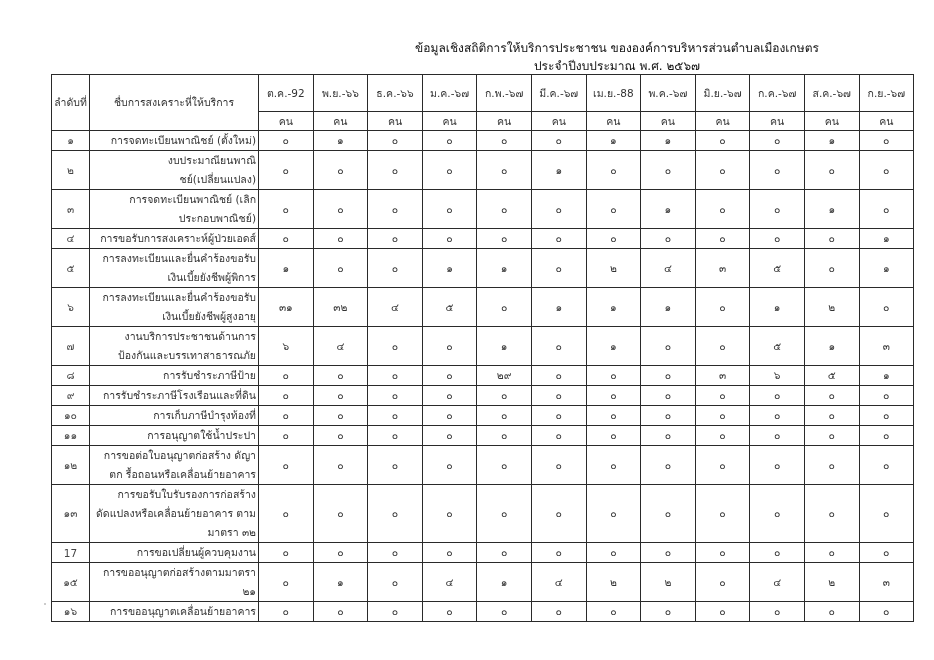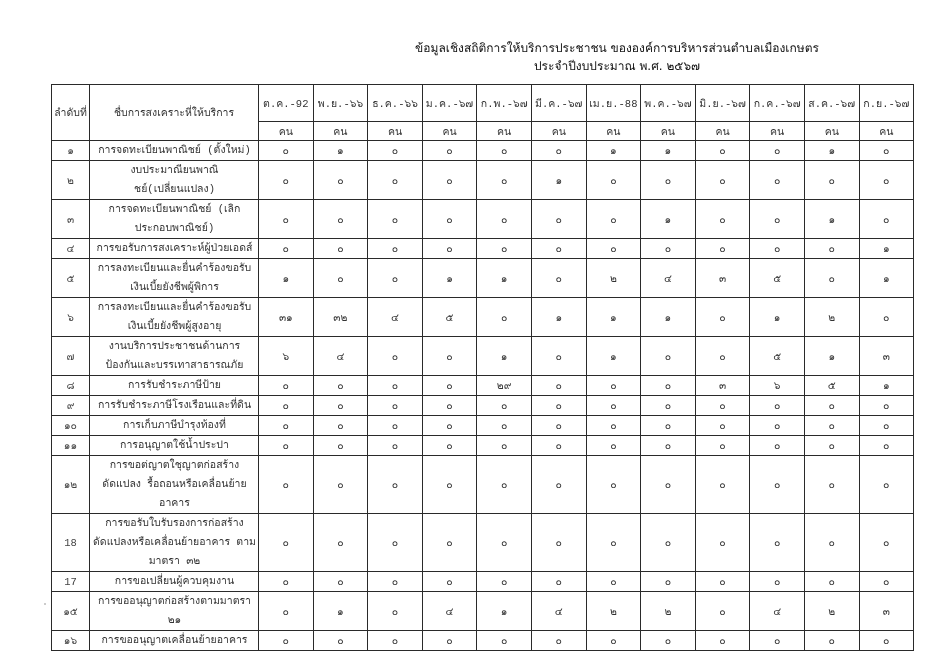--- a/index.html
+++ b/index.html
@@ -7,29 +7,29 @@
     width:934px; height:660px; background:#ffffff; position:relative; overflow:hidden;
     font-family: "DejaVu Sans", "Liberation Sans", sans-serif; color:#222;
   }
   .title {
     position:absolute; left:0; width:934px; text-align:center;
     font-size:12px; color:#111;
   }
   .title.t1 { top:38px; left:150px; }
   .title.t2 { top:56px; left:150px; }
   table {
-    position:absolute; left:51px; top:84px;
-    border-collapse:collapse; table-layout:fixed; width:862px;font-family:Liberation Mono, monospace;
+    position:absolute; left:51px; top:74px;
+    border-collapse:collapse; table-layout:fixed; width:862px;
   }
   td, th {
     border:1.3px solid #2a2a2a; font-weight:normal; font-size:10.5px;
     text-align:center; vertical-align:middle; padding:0 2px; color:#333;
   }
   th { font-size:10.5px; }
-  td.name { text-align:center; padding-left:3px; line-height:19px; color:#333; }
+  td.name { text-align:right; padding-left:3px; line-height:19px; color:#333; }
   td.idx { color:#444; }
   .noise { position:absolute; left:44px; top:603px; width:2px; height:2px; background:#bbb; border-radius:1px; }
 </style>
 </head>
 <body>
 
 <div class="title t1">ข้อมูลเชิงสถิติการให้บริการประชาชน ขององค์การบริหารส่วนตำบลเมืองเกษตร</div>
 <div class="title t2">ประจำปีงบประมาณ พ.ศ. ๒๕๖๗</div>
 
 <table>
@@ -253,36 +253,36 @@
         <td>๐</td>
         <td>๐</td>
         <td>๐</td>
         <td>๐</td>
         <td>๐</td>
         <td>๐</td>
         <td>๐</td>
       </tr>
       <tr style="height: 39px;">
         <td class="idx">๑๒</td>
-        <td class="name">การขอต่ญาตใชุญาตก่อสร้าง ดัดแปลง รื้อถอนหรือเคลื่อนย้ายอาคาร</td>
+        <td class="name">การขอต่อใบอนุญาตก่อสร้าง ดัญาตก รื้อถอนหรือเคลื่อนย้ายอาคาร</td>
         <td>๐</td>
         <td>๐</td>
         <td>๐</td>
         <td>๐</td>
         <td>๐</td>
         <td>๐</td>
         <td>๐</td>
         <td>๐</td>
         <td>๐</td>
         <td>๐</td>
         <td>๐</td>
         <td>๐</td>
       </tr>
       <tr style="height: 57px;">
-        <td class="idx">18</td>
+        <td class="idx">๑๓</td>
         <td class="name">การขอรับใบรับรองการก่อสร้าง ดัดแปลงหรือเคลื่อนย้ายอาคาร ตามมาตรา ๓๒</td>
         <td>๐</td>
         <td>๐</td>
         <td>๐</td>
         <td>๐</td>
         <td>๐</td>
         <td>๐</td>
         <td>๐</td>
         <td>๐</td>
         <td>๐</td>

